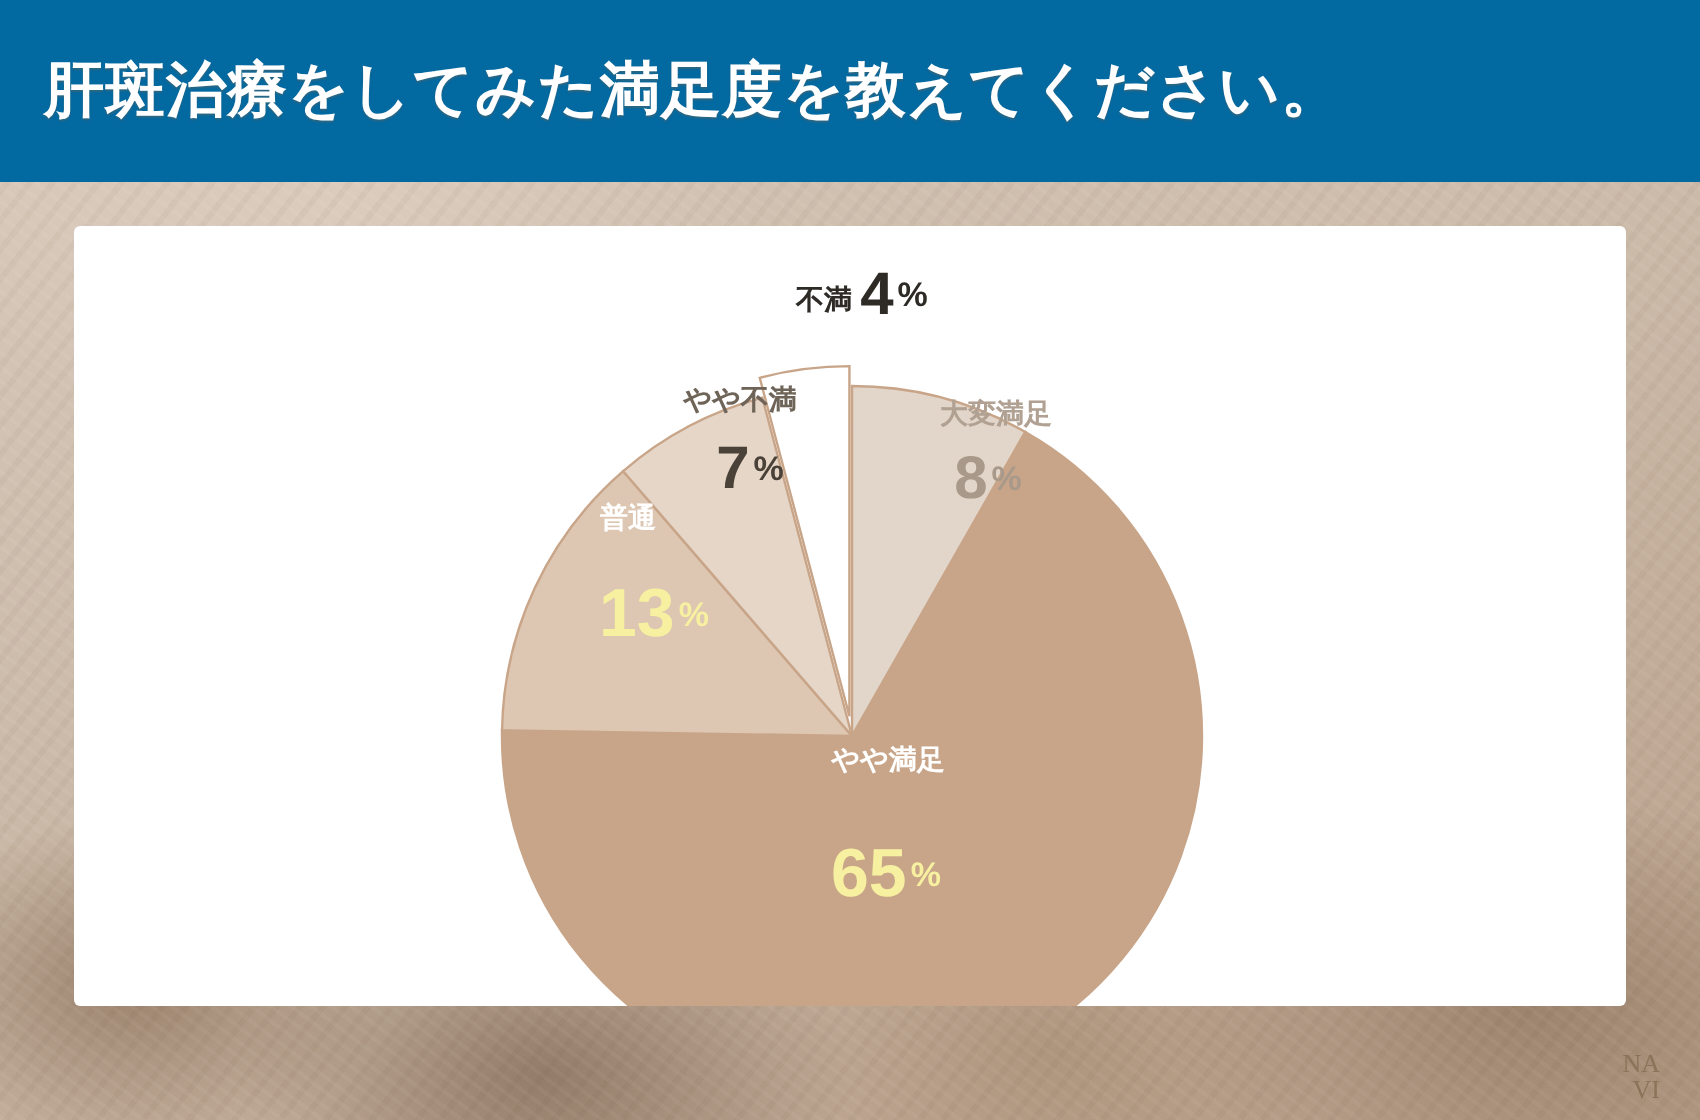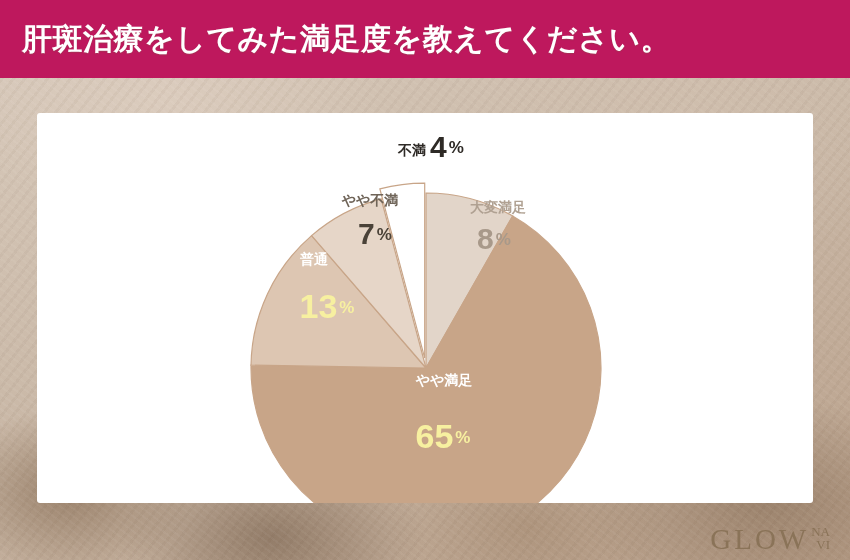--- a/index.html
+++ b/index.html
@@ -24,22 +24,22 @@
   }
   #bg:after{
     content:"";position:absolute;inset:0;
     background:
       repeating-linear-gradient(37deg, rgba(255,255,255,.045) 0 2px, rgba(0,0,0,0) 2px 6px),
       repeating-linear-gradient(-52deg, rgba(90,66,46,.05) 0 3px, rgba(0,0,0,0) 3px 9px);
     opacity:.9;
   }
   
   #header{
-    position:absolute;left:0;top:0;width:850px;height:78px;
-    background:#be185d;
+    position:absolute;left:0;top:0;width:850px;height:91px;
+    background:#0369a1;
     display:flex;align-items:center;
   }
   #header-title{
     color:#ffffff;
     font-size:30px;
     font-weight:bold;
     letter-spacing:.5px;
     margin-left:22px;
     white-space:nowrap;
     text-shadow:0 1px 1px rgba(120,96,72,.35);
@@ -109,19 +109,18 @@
           <text x="338" y="123" class="slice-label" fill="#4a4238"><tspan font-size="30" font-weight="bold">7</tspan><tspan font-size="17" font-weight="bold" dx="2">%</tspan></text>
           <text x="375" y="38" class="slice-label lbl-name" fill="#2e2a26">不満</text>
           <text x="410" y="36" class="slice-label" fill="#2e2a26"><tspan font-size="30" font-weight="bold">4</tspan><tspan font-size="17" font-weight="bold" dx="2">%</tspan></text>
         </g>
     </svg>
   </div>
 </div>
 
 <div id="logo">
   <div class="logo-row">
-    <span id="logo-main">GLOW</span>
     <span class="logo-mark">
       <span>NA</span><br>
       <span>VI</span>
     </span>
   </div>
 </div>
 
 </body></html>

